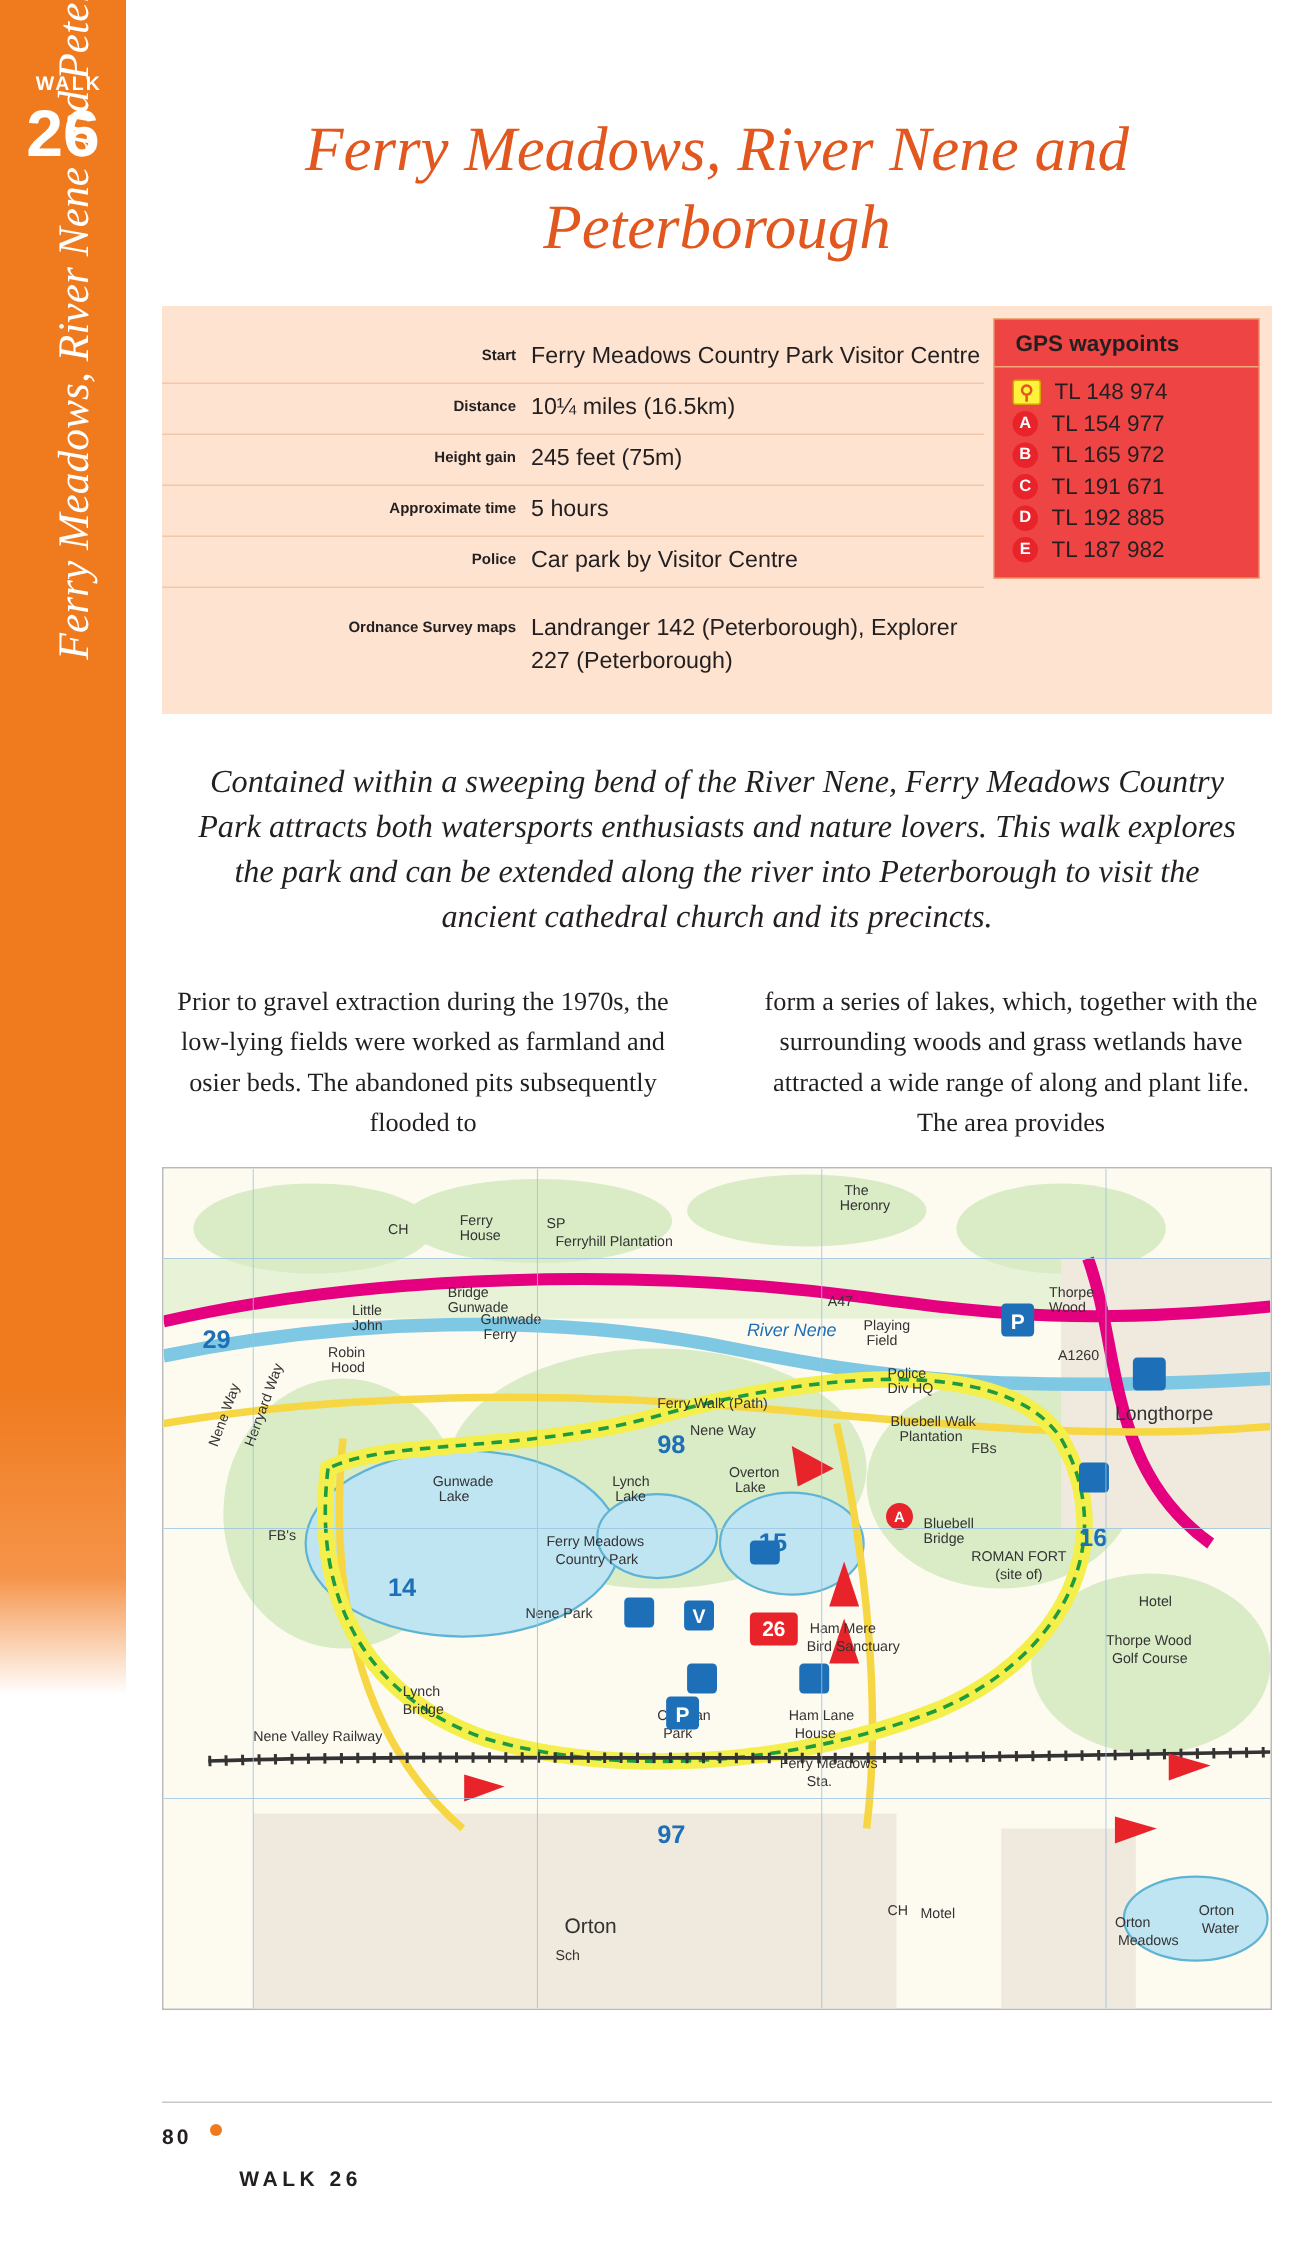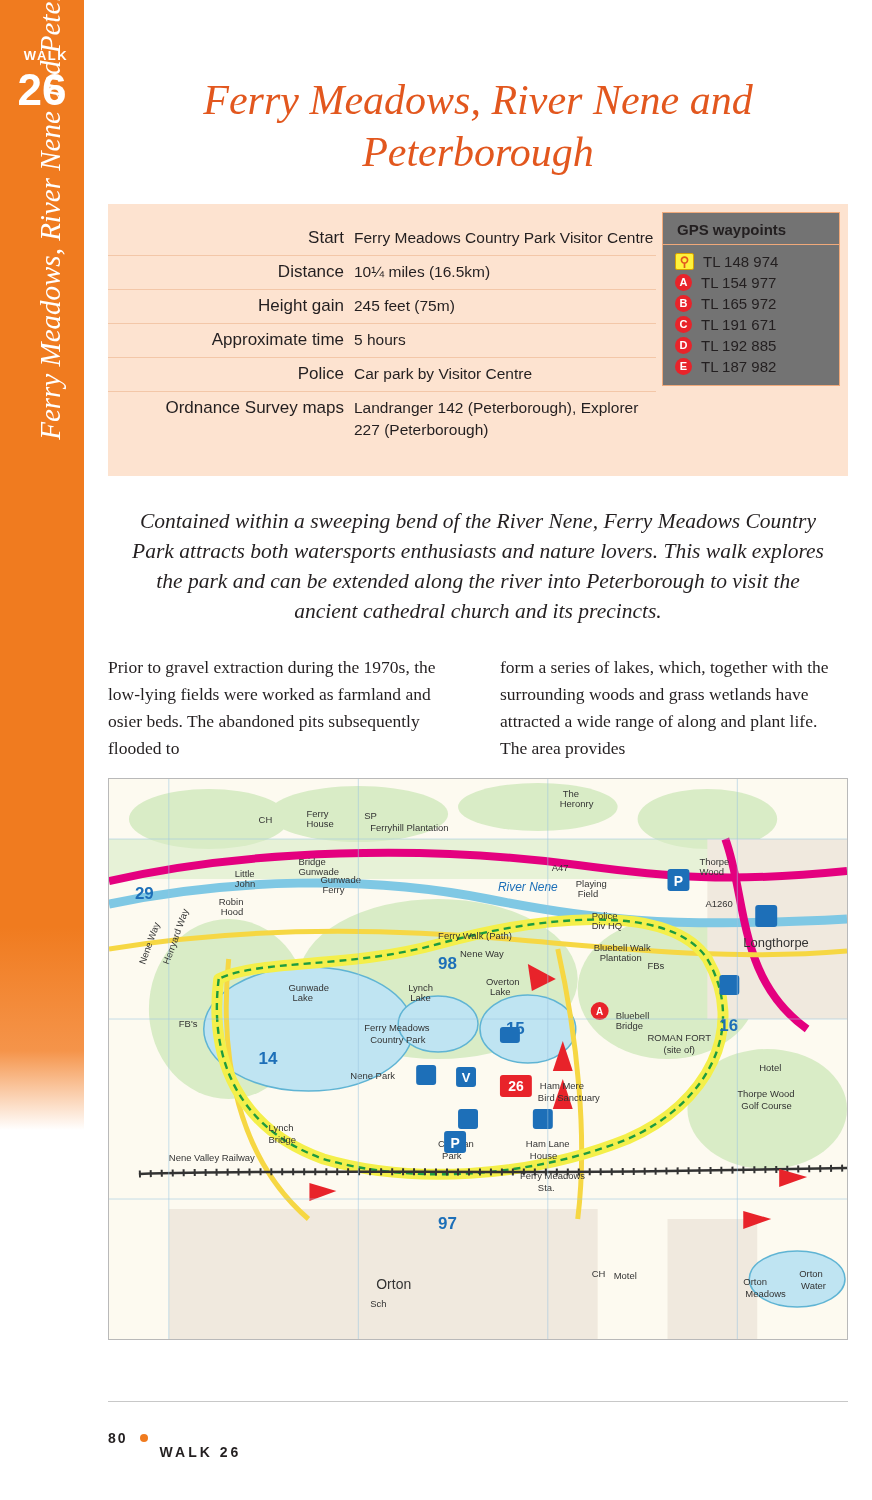--- a/index.html
+++ b/index.html
@@ -94,45 +94,45 @@
   }
   .info-table {
     flex: 0 0 548px;
     padding: 18px 0 12px 0;
   }
   .info-row {
     display: flex;
     border-bottom: 1px solid #f3c7a8;
     padding: 5px 0 6px 0;
   }
-  .info-row:last-child { border-bottom: none; }
+  .info-row:last-child { border-bottom: none; margin-top: 11px; }
   .info-label {
     flex: 0 0 236px;
     text-align: right;
     padding-right: 10px;
     font-family: "Liberation Sans", sans-serif;
-    font-weight: normal;
-    font-size: 17px;
+    font-weight: bold;
+    font-size: 10px;
     color: #231f20;
     line-height: 22px;
   }
   .info-value {
     flex: 1 1 auto;
     font-family: "Liberation Sans", sans-serif;
     font-size: 15.5px;
     color: #231f20;
     line-height: 22px;
   }
 
   .gps-box {
     position: absolute;
     right: 8px;
     top: 8px;
     width: 176px;
-    background: #737373;
+    background: #ef4444;
     border: 1px solid #f0a97a;
   }
   .gps-title {
     font-family: "Liberation Sans", sans-serif;
     font-weight: bold;
     font-size: 15px;
     color: #231f20;
     padding: 8px 0 6px 14px;
     border-bottom: 1px solid #f0a97a;
   }
@@ -184,20 +184,21 @@
     line-height: 30px;
     text-align: center;
     color: #231f20;
   }
 
   
   .body-cols {
     margin: 28px 24px 0 24px;
     display: flex;
     gap: 44px;
+    text-align: center;
   }
   .body-col {
     flex: 1 1 50%;
     font-family: "Liberation Serif", serif;
     font-size: 17.5px;
     line-height: 27px;
     color: #231f20;
   }
 
   
@@ -217,21 +218,21 @@
     left: 24px;
     right: 24px;
     bottom: 40px;
   }
   .footer-rule {
     border-top: 1px solid #c8c8c8;
     margin-bottom: 14px;
   }
   .footer-line {
     display: flex;
-    align-items: center;
+    align-items: flex-start;
     font-family: "Liberation Sans", sans-serif;
     font-size: 14px;
     letter-spacing: 2px;
     color: #231f20;
     font-weight: bold;
   }
   .footer-dot {
     width: 8px;
     height: 8px;
     border-radius: 50%;

